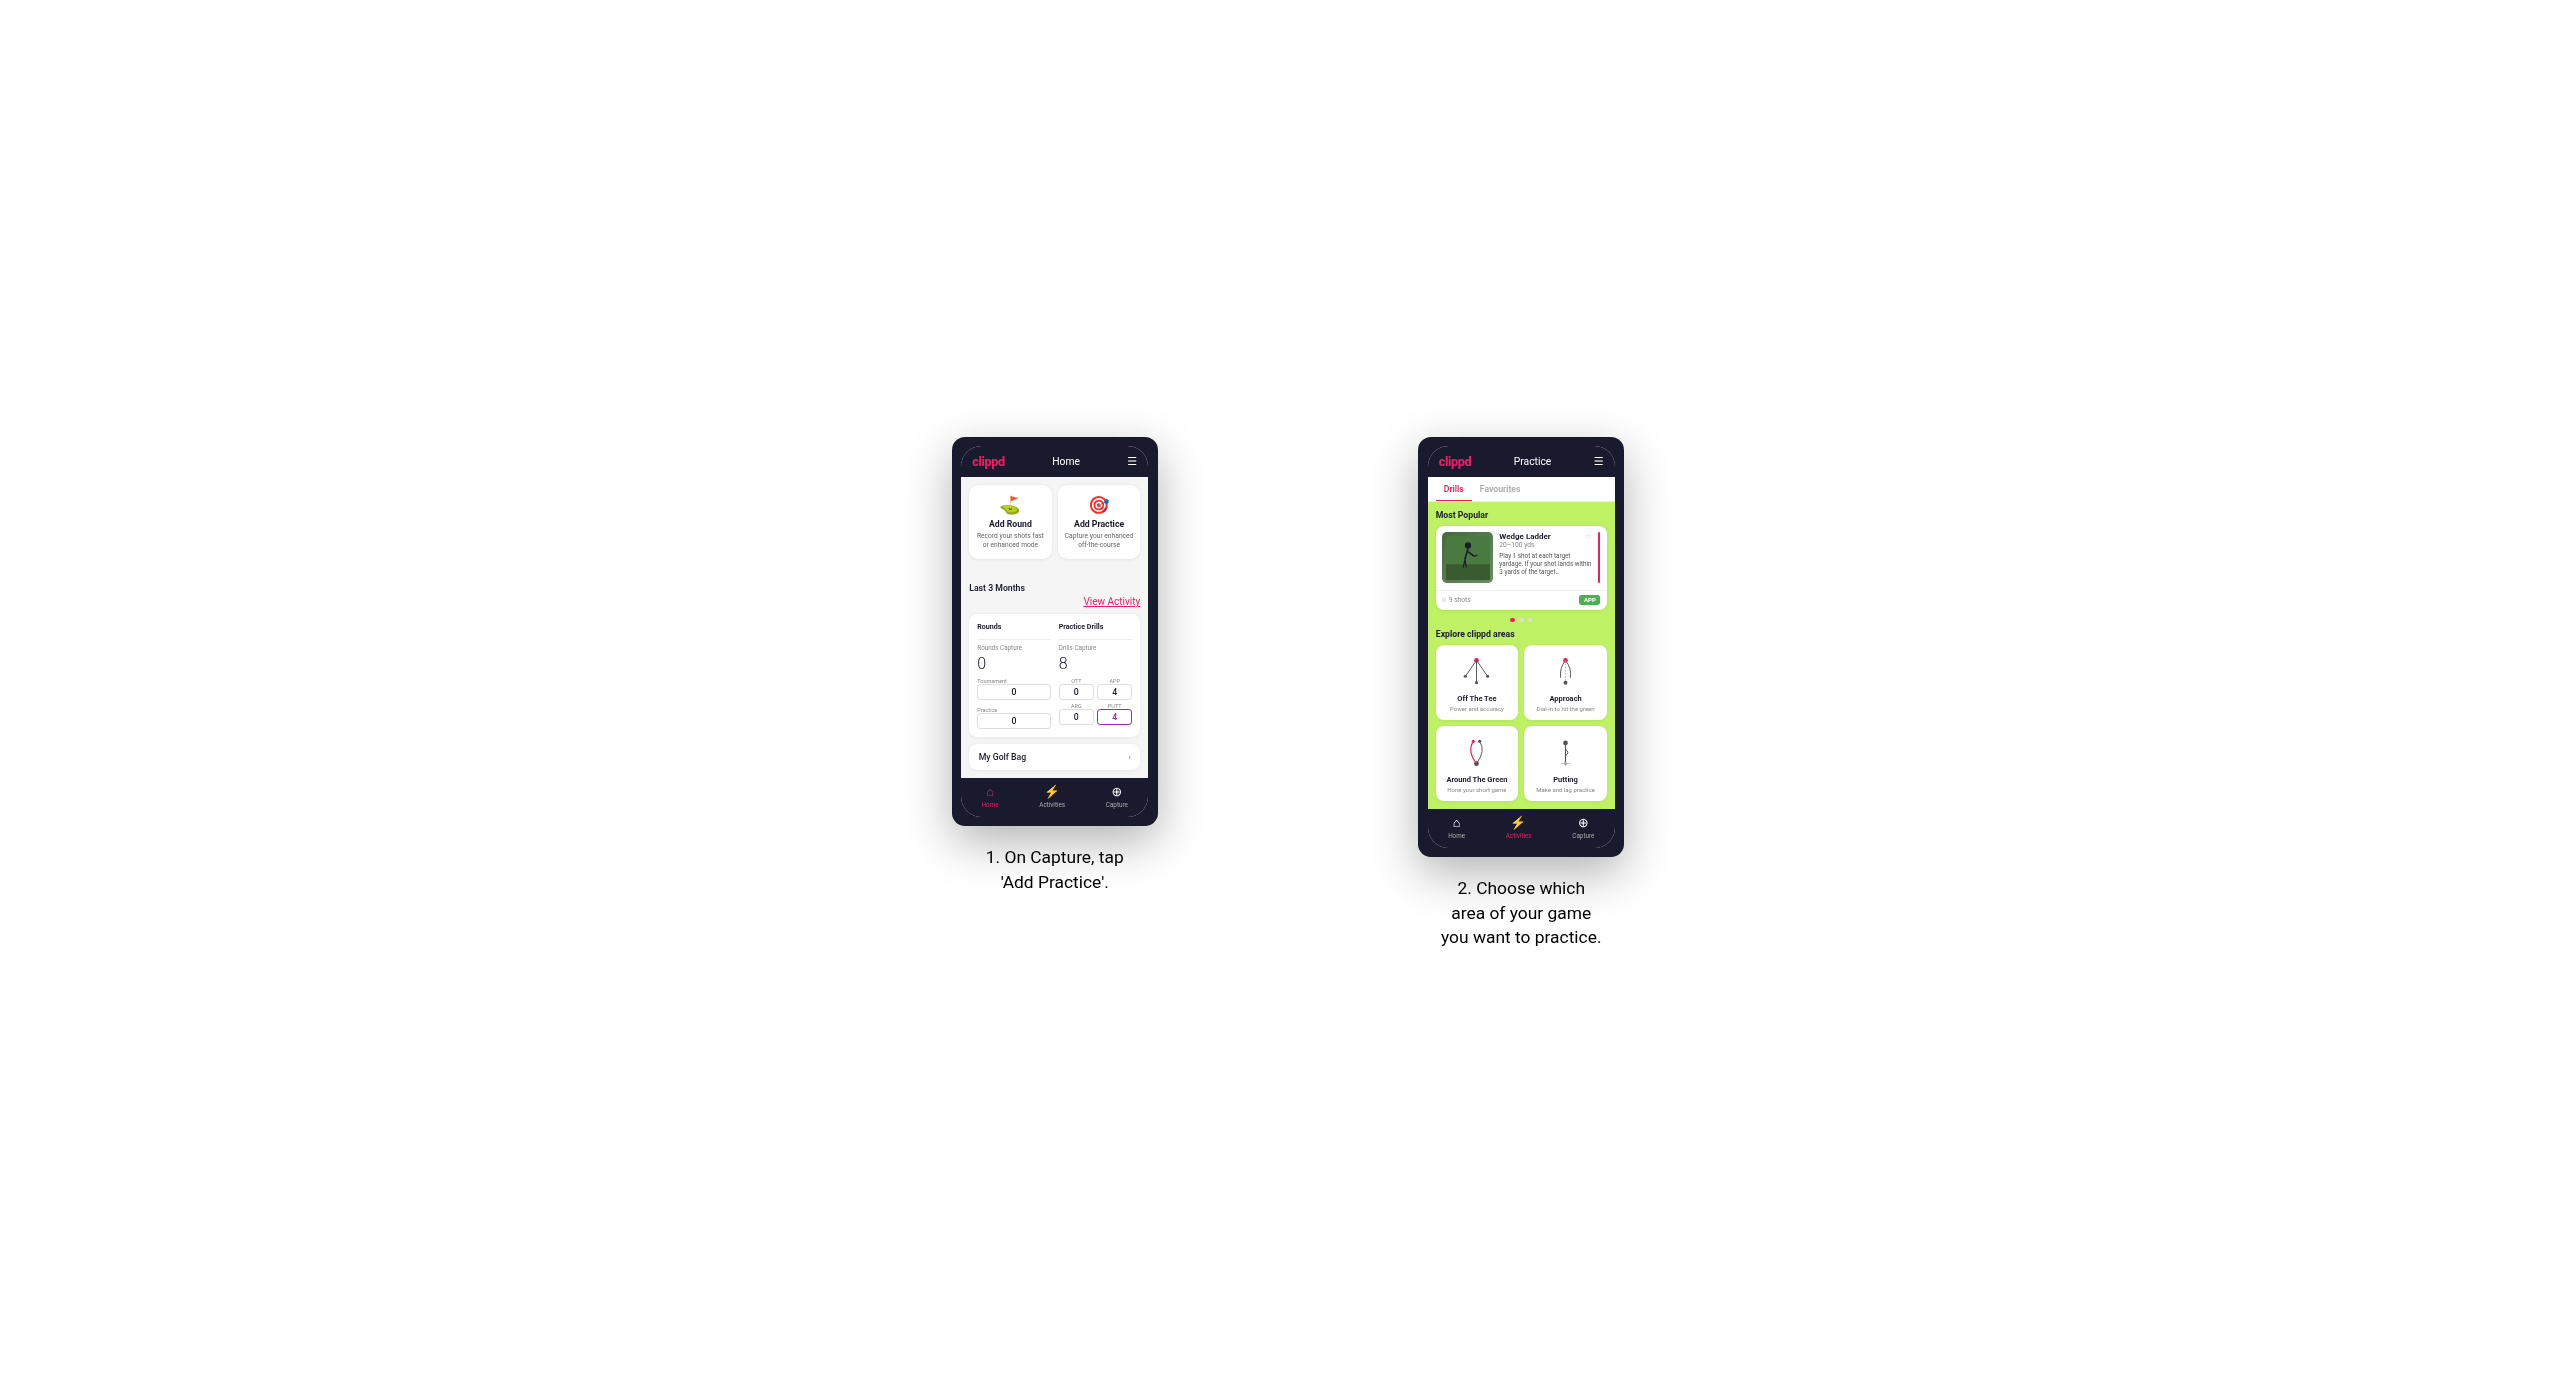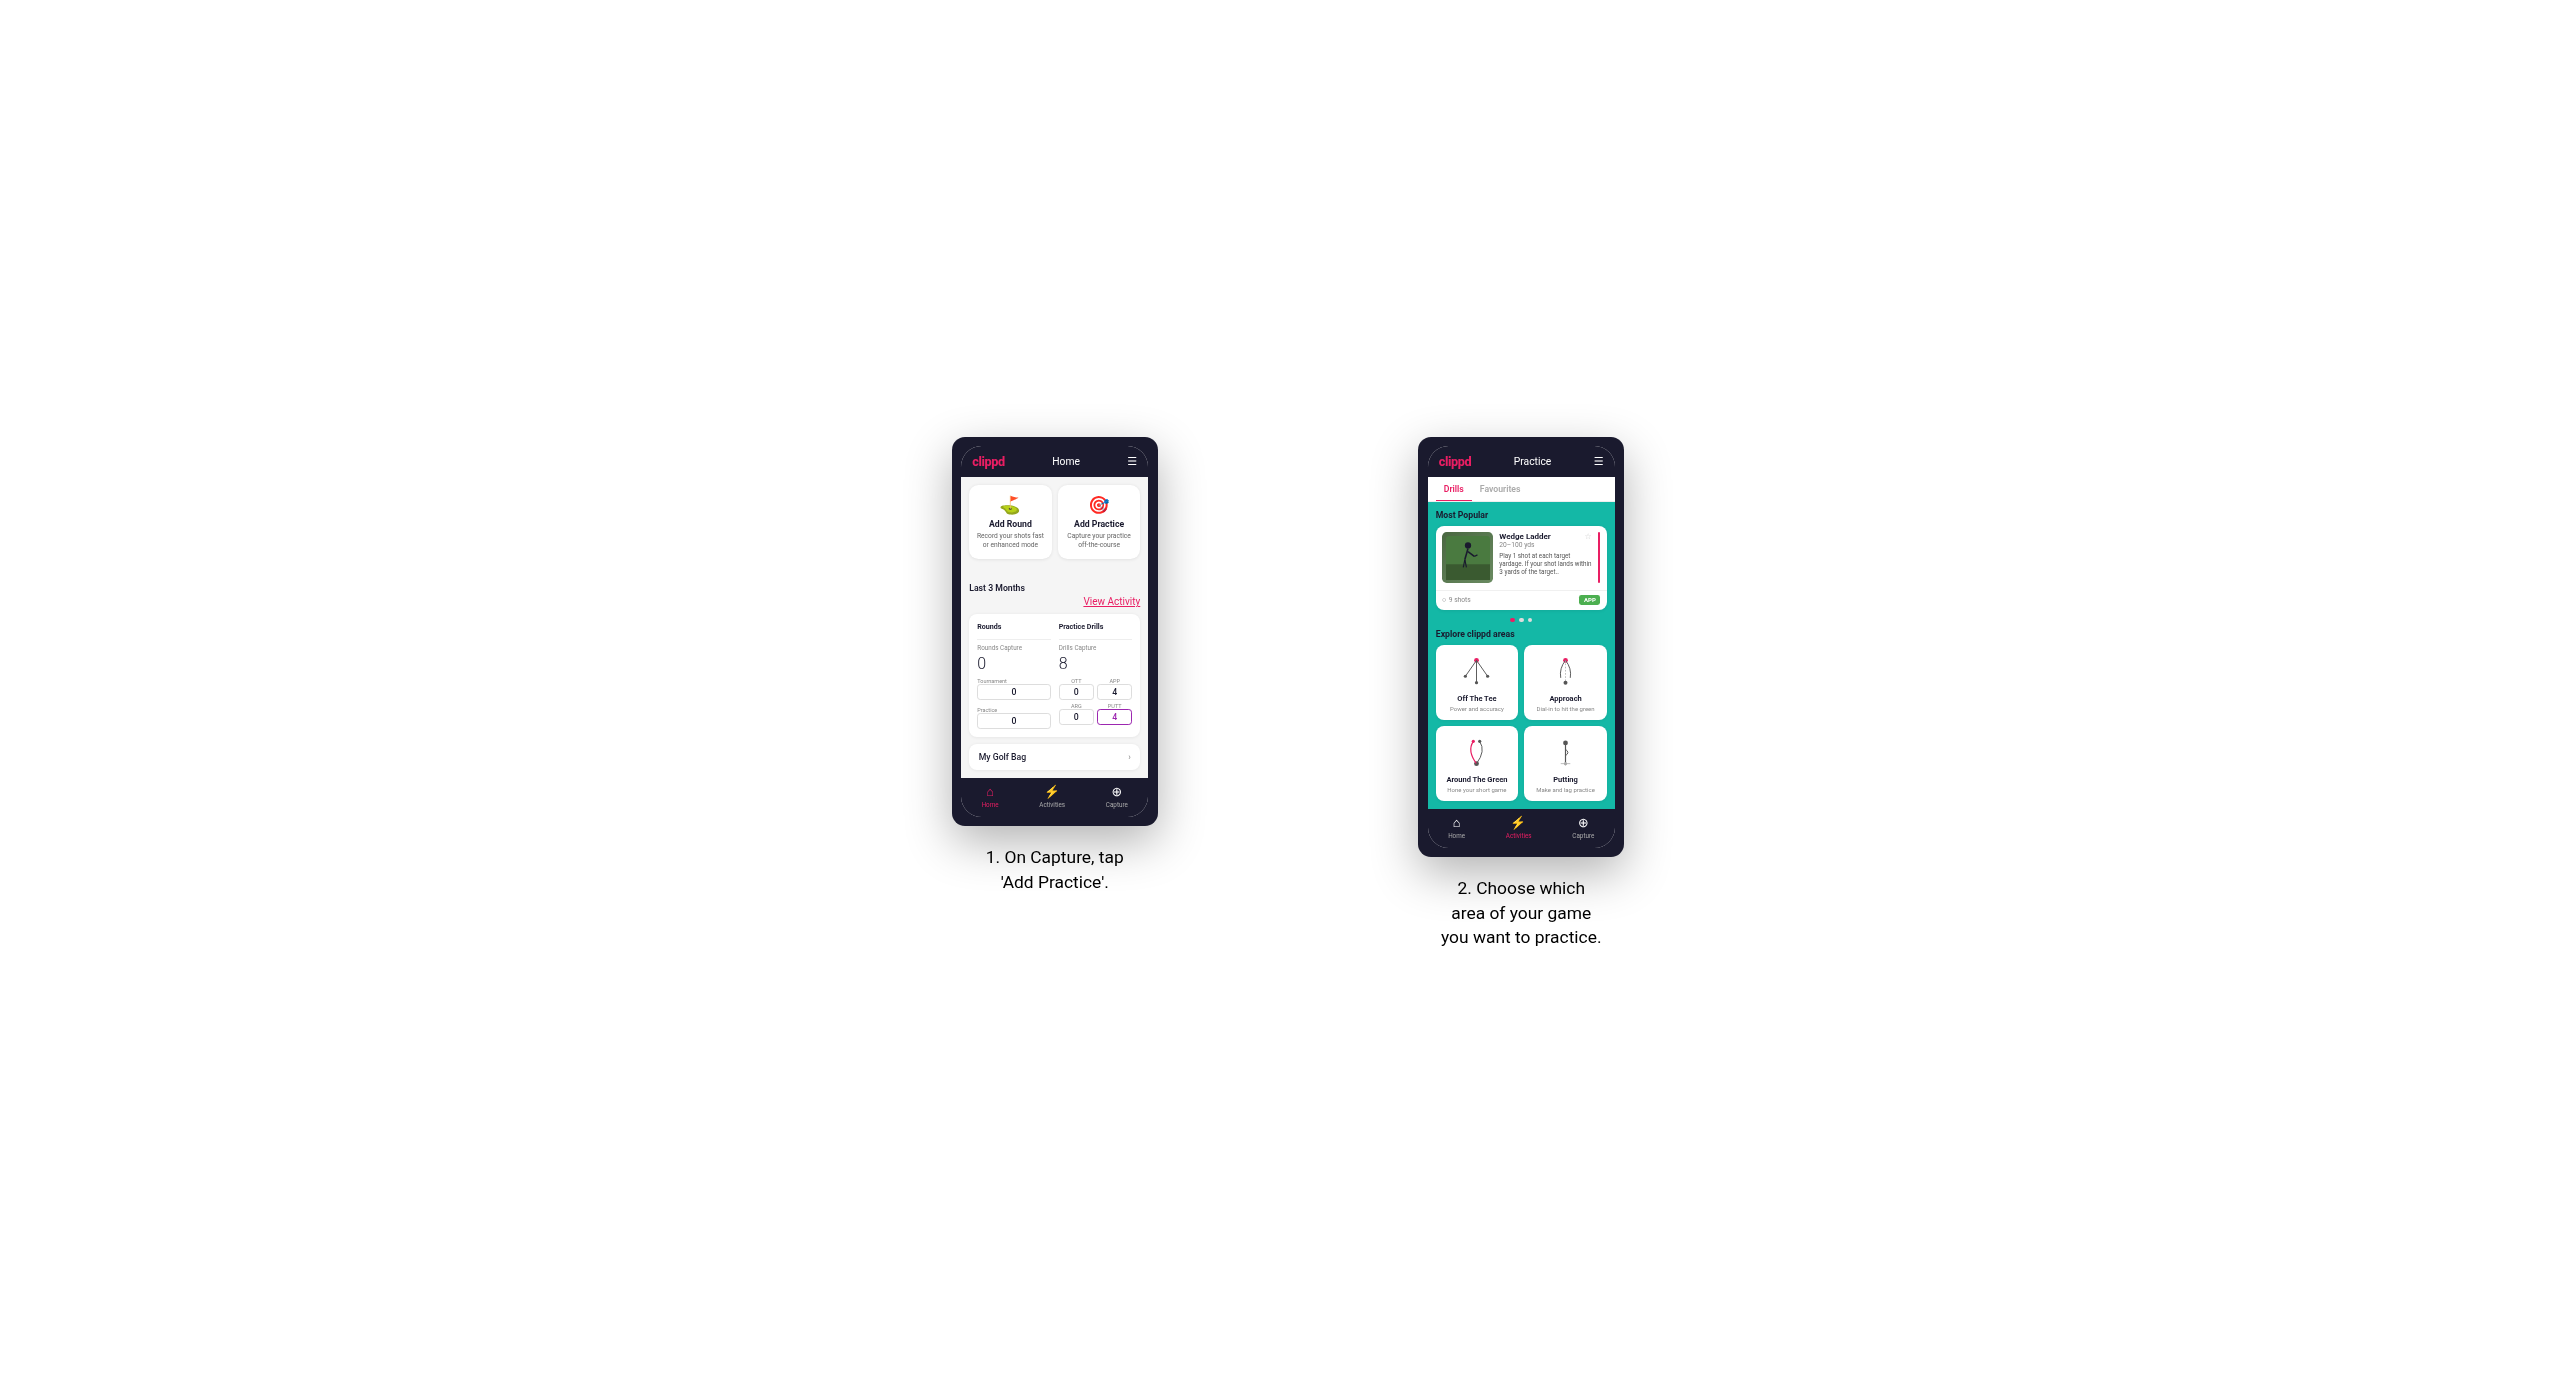--- a/index.html
+++ b/index.html
@@ -257,21 +257,21 @@
       font-weight: 600;
       color: #aaa;
       border-bottom: 1.6px solid transparent;
       cursor: pointer;
     }
     .practice-tab.active {
       color: #e91e63;
       border-bottom-color: #e91e63;
     }
     .practice-content {
-      background: #14b8a6;
+      background: #bef264;
       padding: 8px;
     }
     .most-popular-title {
       font-size: 8.7px;
       font-weight: 700;
       color: #1a1a2e;
       margin-bottom: 6.3px;
     }
     .featured-card {
       background: #fff;
@@ -441,21 +441,21 @@
 
           <div class="action-cards">
             <div class="action-card">
               <span class="action-card-icon">⛳</span>
               <div class="action-card-title">Add Round</div>
               <div class="action-card-desc">Record your shots fast or enhanced mode</div>
             </div>
             <div class="action-card">
               <span class="action-card-icon">🎯</span>
               <div class="action-card-title">Add Practice</div>
-              <div class="action-card-desc">Capture your practice off-the-course</div>
+              <div class="action-card-desc">Capture your enhanced off-the-course</div>
             </div>
           </div>
 
           <div class="section-header">
             <span class="section-title">Last 3 Months</span>
             <span class="view-activity-link">View Activity</span>
           </div>
 
           <div class="stats-container">
             <div class="stats-row">

